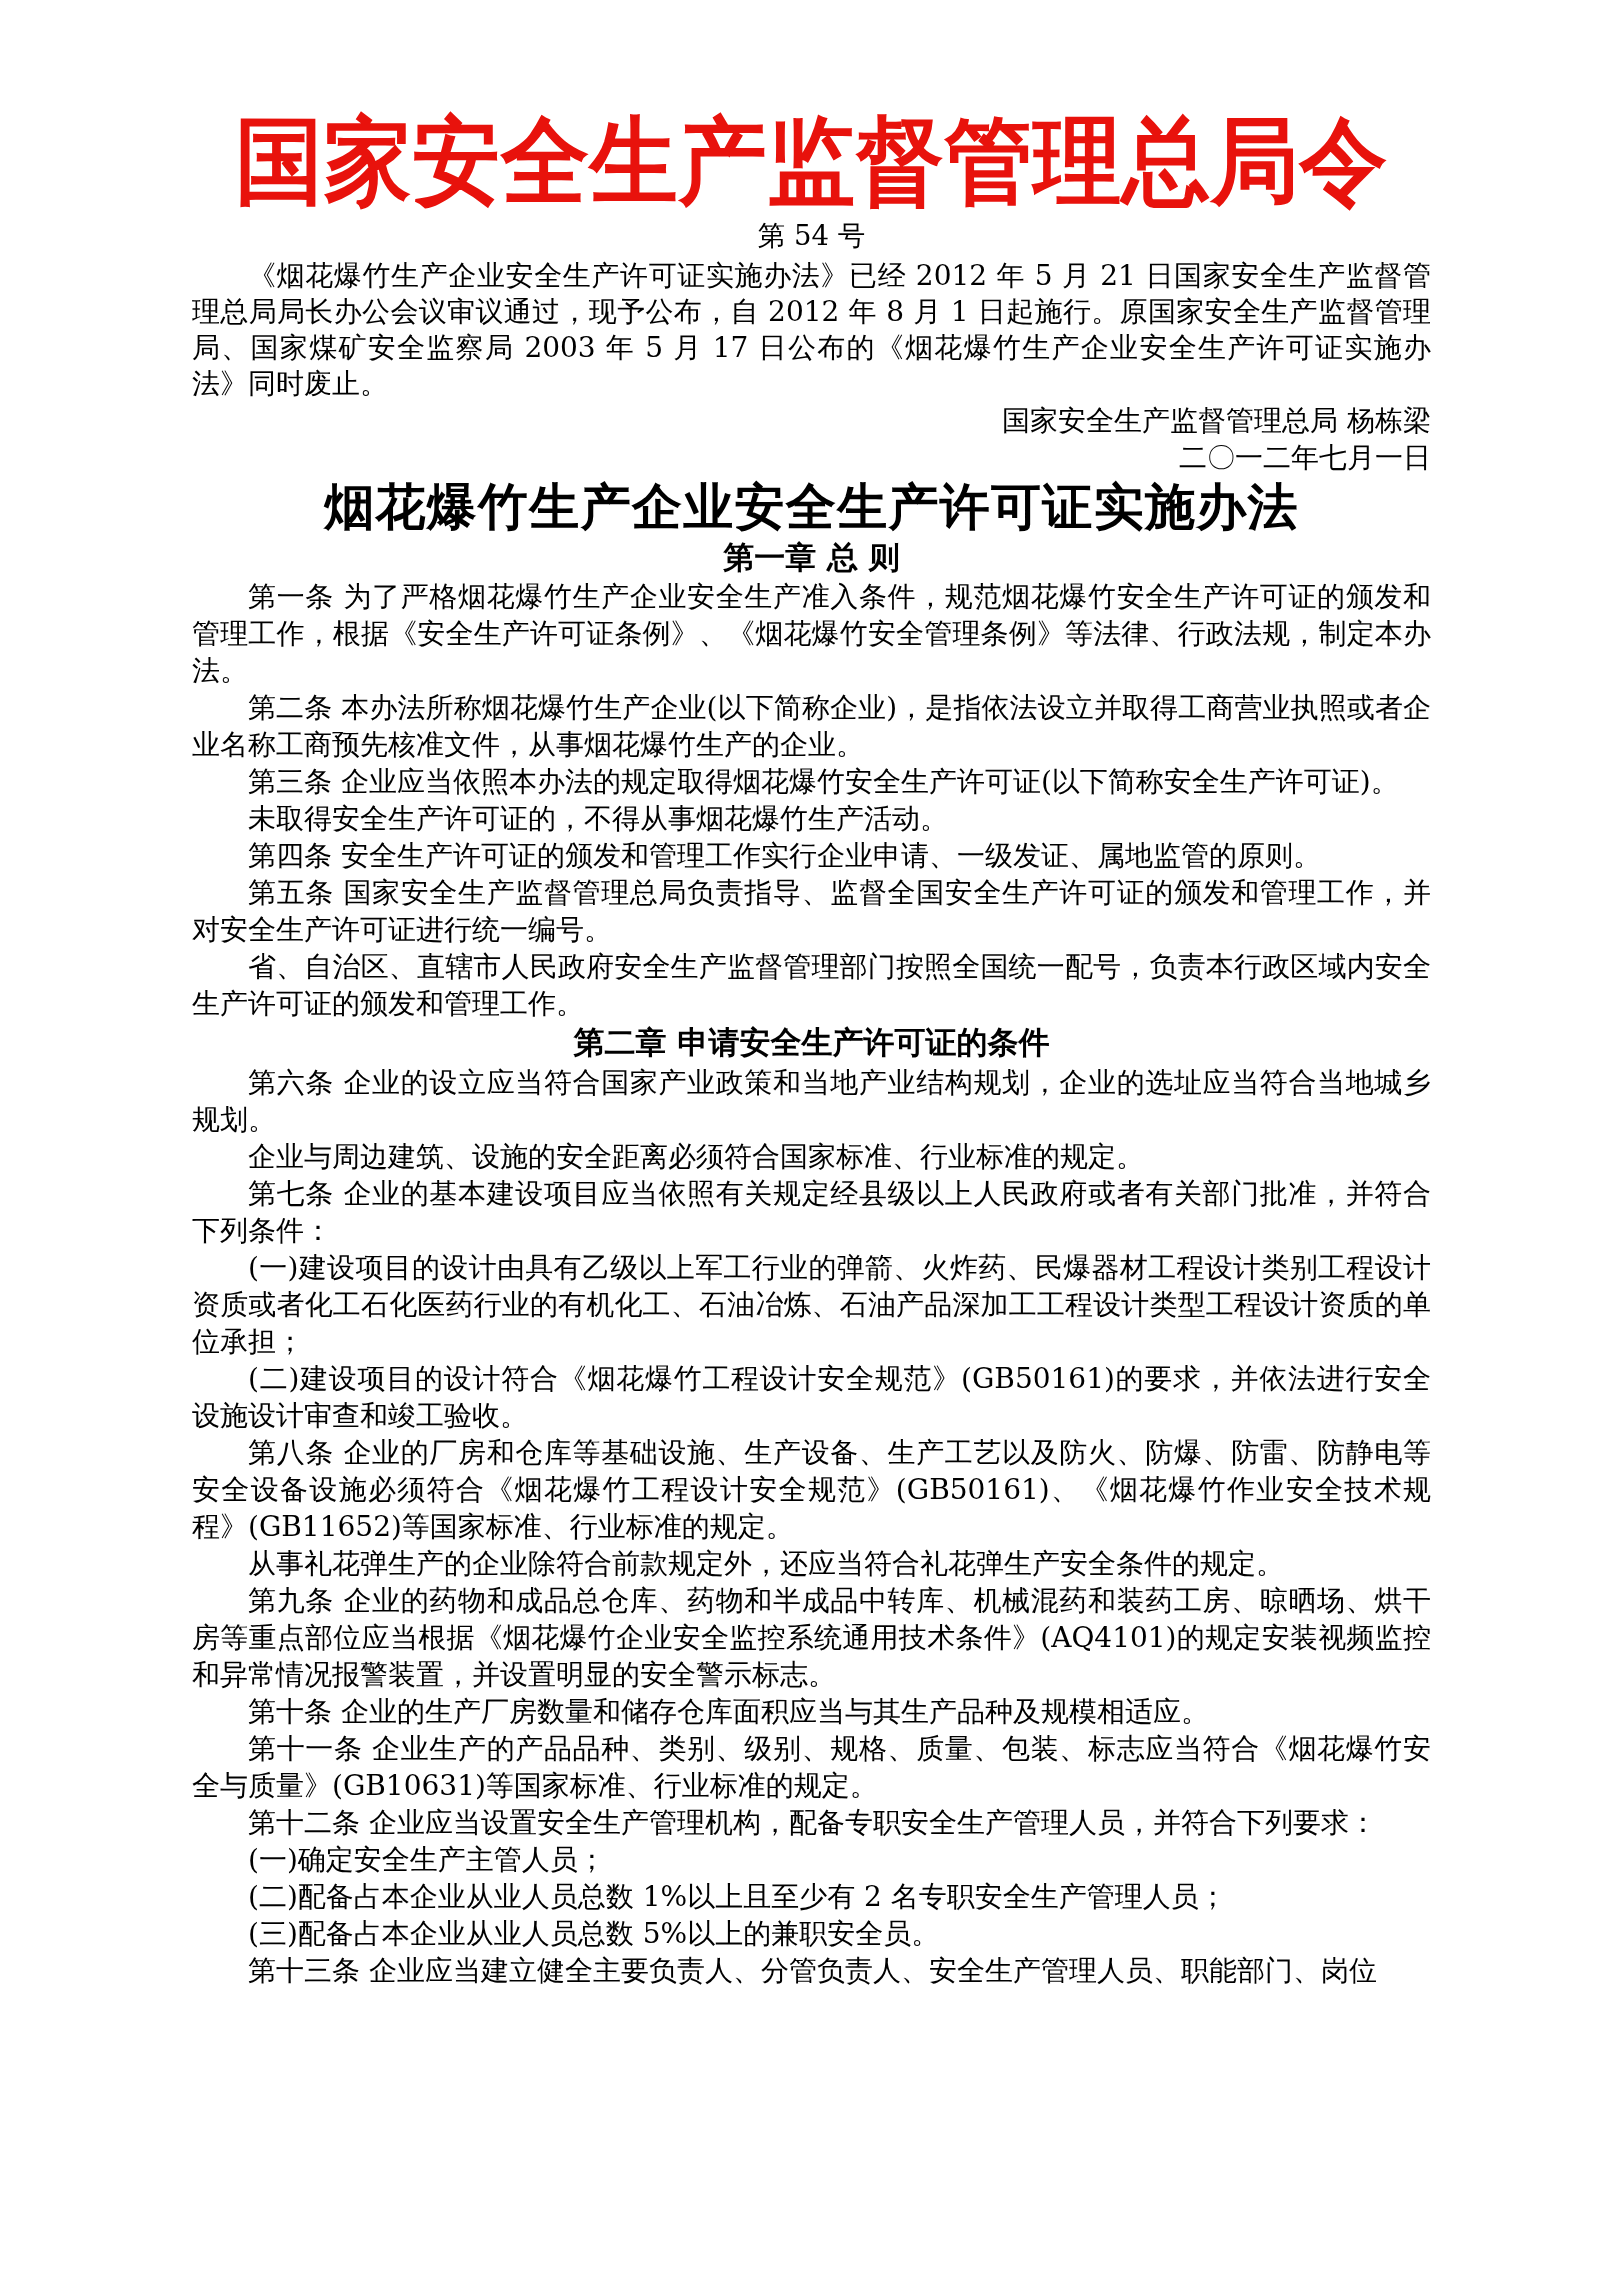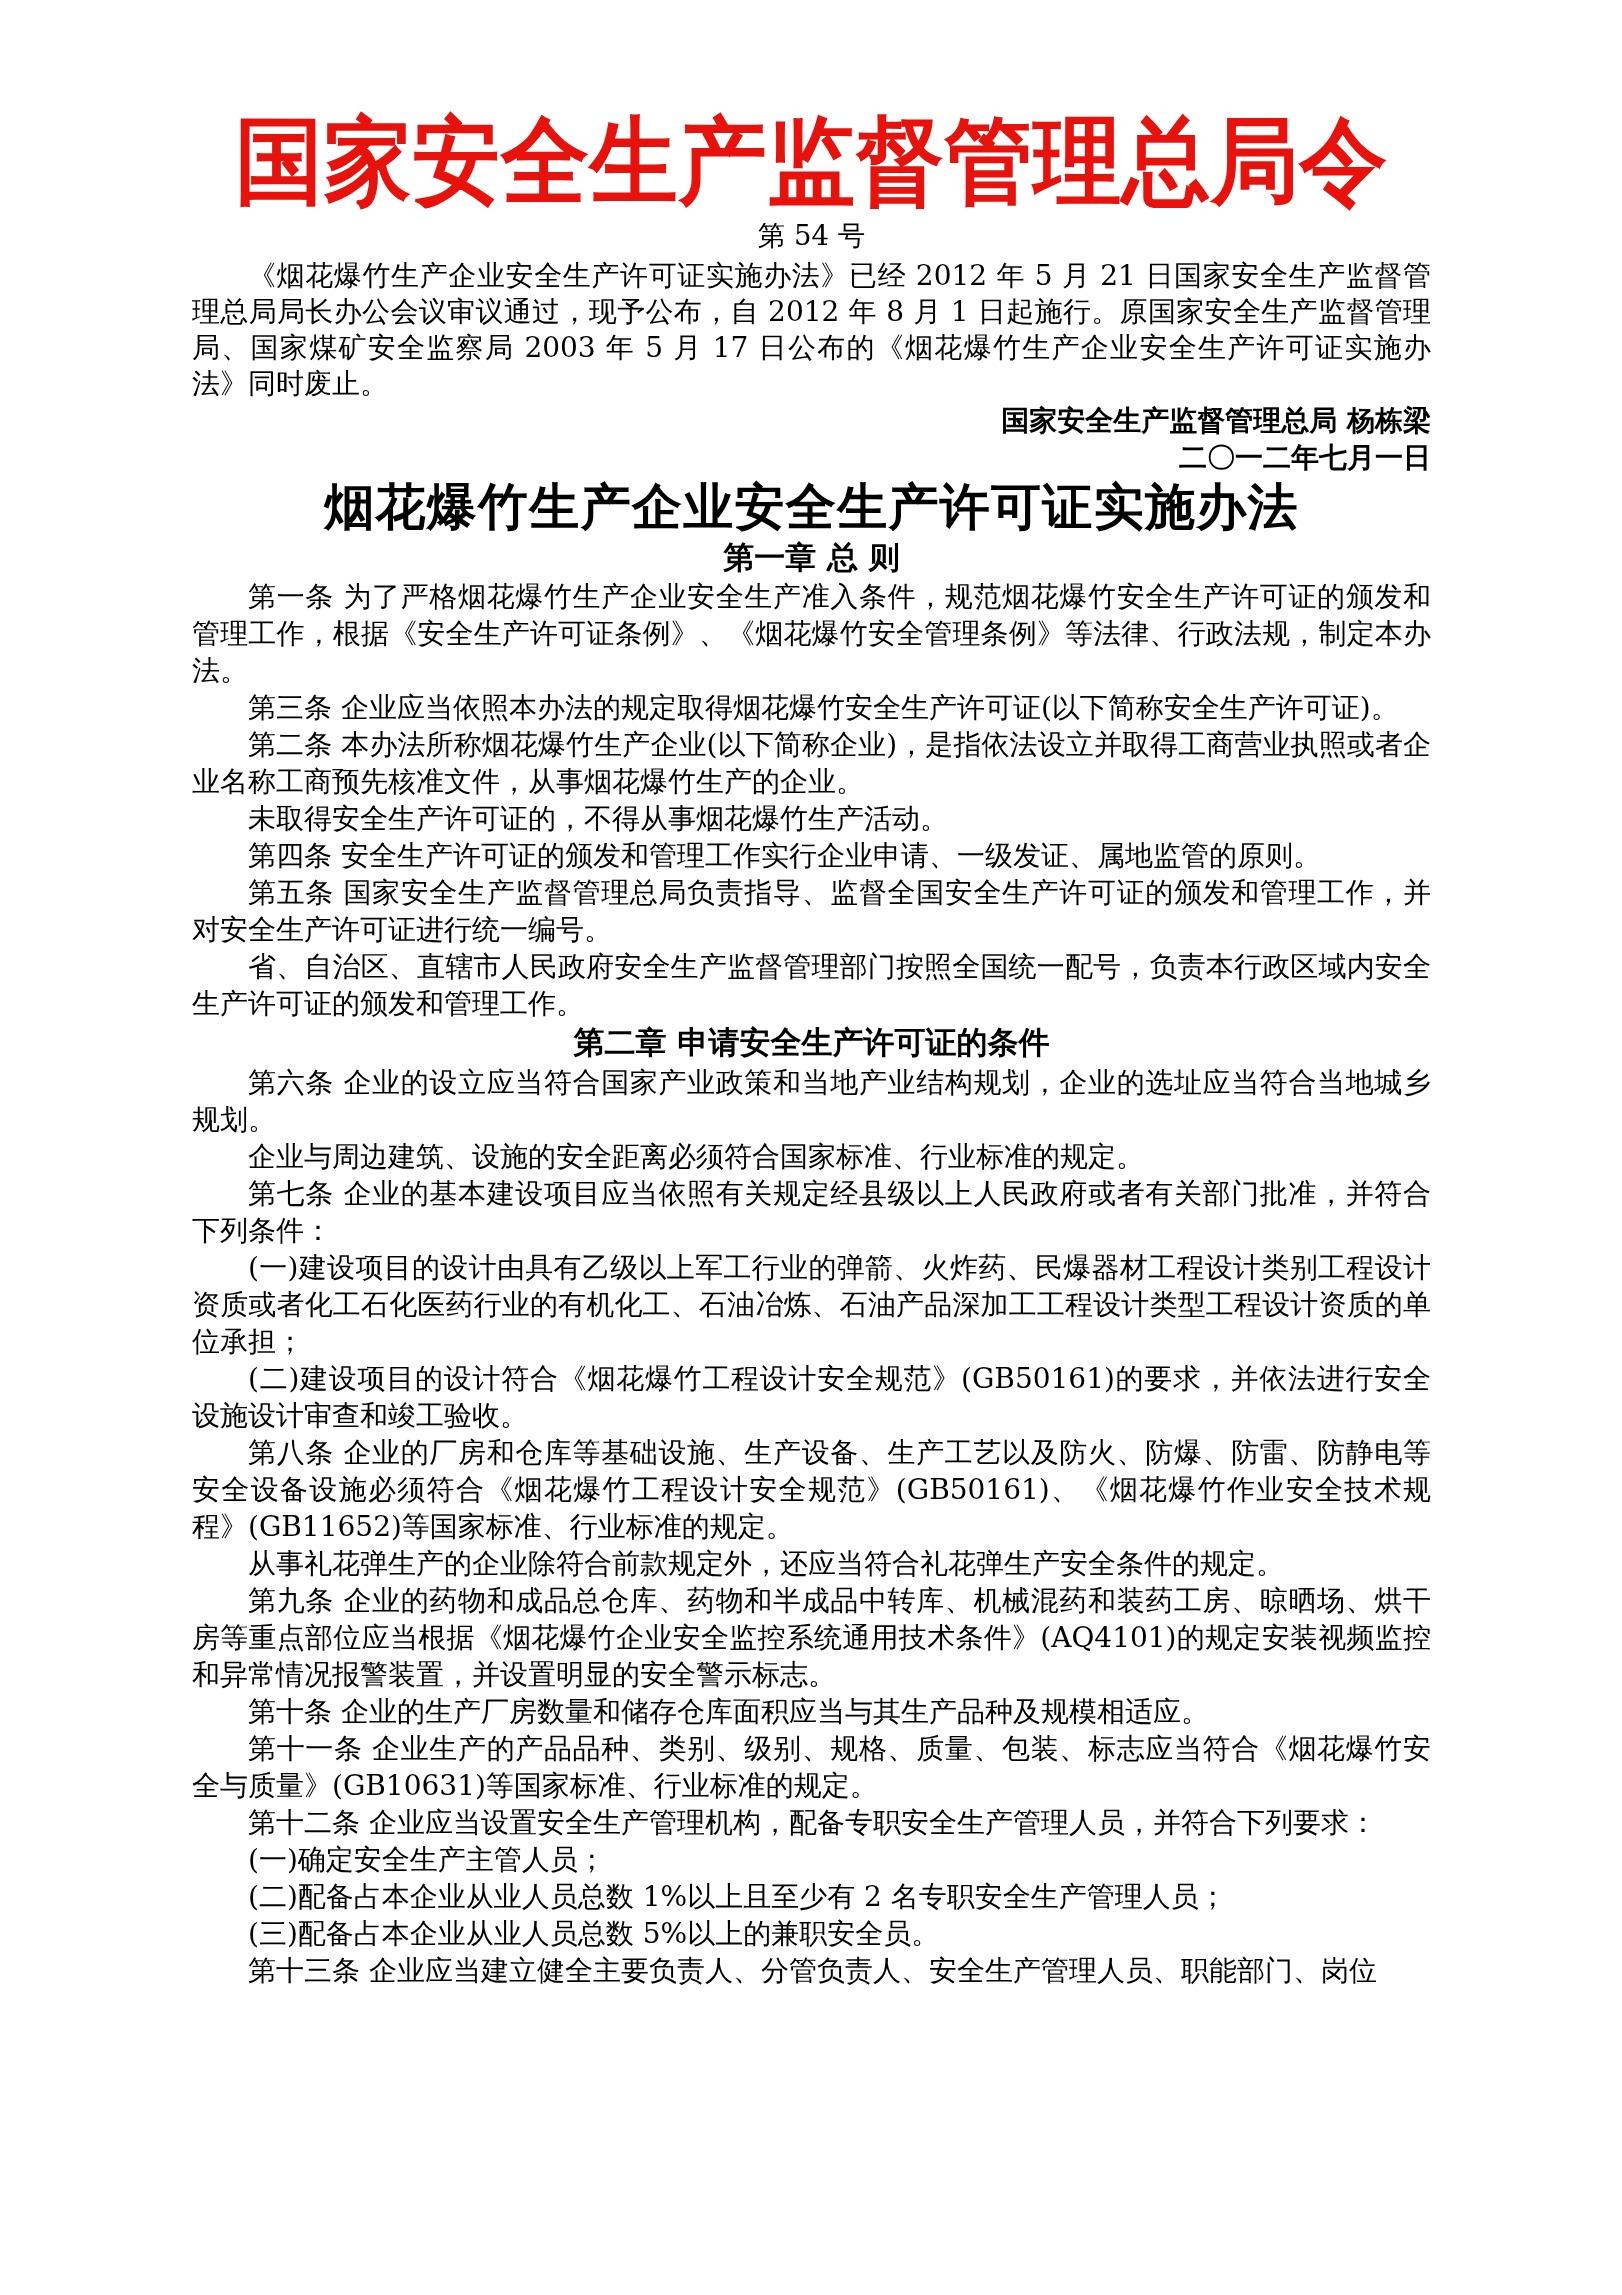--- a/index.html
+++ b/index.html
@@ -36,21 +36,20 @@
     margin: 6.5px 0 0 0;
     font-size: 28px;
     line-height: 36px;
     text-align: justify;
     text-indent: 2em;
   }
   .sig-line {
     text-align: right;
     font-size: 28px;
     line-height: 37px;
-    font-weight: bold;
   }
   .doc-title {
     text-align: center;
     font-family: "DejaVu Sans", sans-serif;
     font-weight: bold;
     font-size: 50px;
     line-height: 58px;
     letter-spacing: 1.3px;
     margin-top: 2px;
     white-space: nowrap;
@@ -84,22 +83,22 @@
   <p class="preamble">《烟花爆竹生产企业安全生产许可证实施办法》已经 2012 年 5 月 21 日国家安全生产监督管理总局局长办公会议审议通过，现予公布，自 2012 年 8 月 1 日起施行。原国家安全生产监督管理局、国家煤矿安全监察局 2003 年 5 月 17 日公布的《烟花爆竹生产企业安全生产许可证实施办法》同时废止。</p>
 
   <div class="sig-line">国家安全生产监督管理总局 杨栋梁</div>
   <div class="sig-line">二〇一二年七月一日</div>
 
   <div class="doc-title">烟花爆竹生产企业安全生产许可证实施办法</div>
 
   <div class="chapter-heading">第一章 总 则</div>
 
   <p class="body-para">第一条 为了严格烟花爆竹生产企业安全生产准入条件，规范烟花爆竹安全生产许可证的颁发和管理工作，根据《安全生产许可证条例》、《烟花爆竹安全管理条例》等法律、行政法规，制定本办法。</p>
+  <p class="body-para">第二条 本办法所称烟花爆竹生产企业(以下简称企业)，是指依法设立并取得工商营业执照或者企业名称工商预先核准文件，从事烟花爆竹生产的企业。</p>
   <p class="body-para">第三条 企业应当依照本办法的规定取得烟花爆竹安全生产许可证(以下简称安全生产许可证)。</p>
-  <p class="body-para">第二条 本办法所称烟花爆竹生产企业(以下简称企业)，是指依法设立并取得工商营业执照或者企业名称工商预先核准文件，从事烟花爆竹生产的企业。</p>
   <p class="body-para">未取得安全生产许可证的，不得从事烟花爆竹生产活动。</p>
   <p class="body-para">第四条 安全生产许可证的颁发和管理工作实行企业申请、一级发证、属地监管的原则。</p>
   <p class="body-para">第五条 国家安全生产监督管理总局负责指导、监督全国安全生产许可证的颁发和管理工作，并对安全生产许可证进行统一编号。</p>
   <p class="body-para">省、自治区、直辖市人民政府安全生产监督管理部门按照全国统一配号，负责本行政区域内安全生产许可证的颁发和管理工作。</p>
 
   <div class="chapter-heading">第二章 申请安全生产许可证的条件</div>
 
   <p class="body-para">第六条 企业的设立应当符合国家产业政策和当地产业结构规划，企业的选址应当符合当地城乡规划。</p>
   <p class="body-para">企业与周边建筑、设施的安全距离必须符合国家标准、行业标准的规定。</p>
   <p class="body-para">第七条 企业的基本建设项目应当依照有关规定经县级以上人民政府或者有关部门批准，并符合下列条件：</p>

